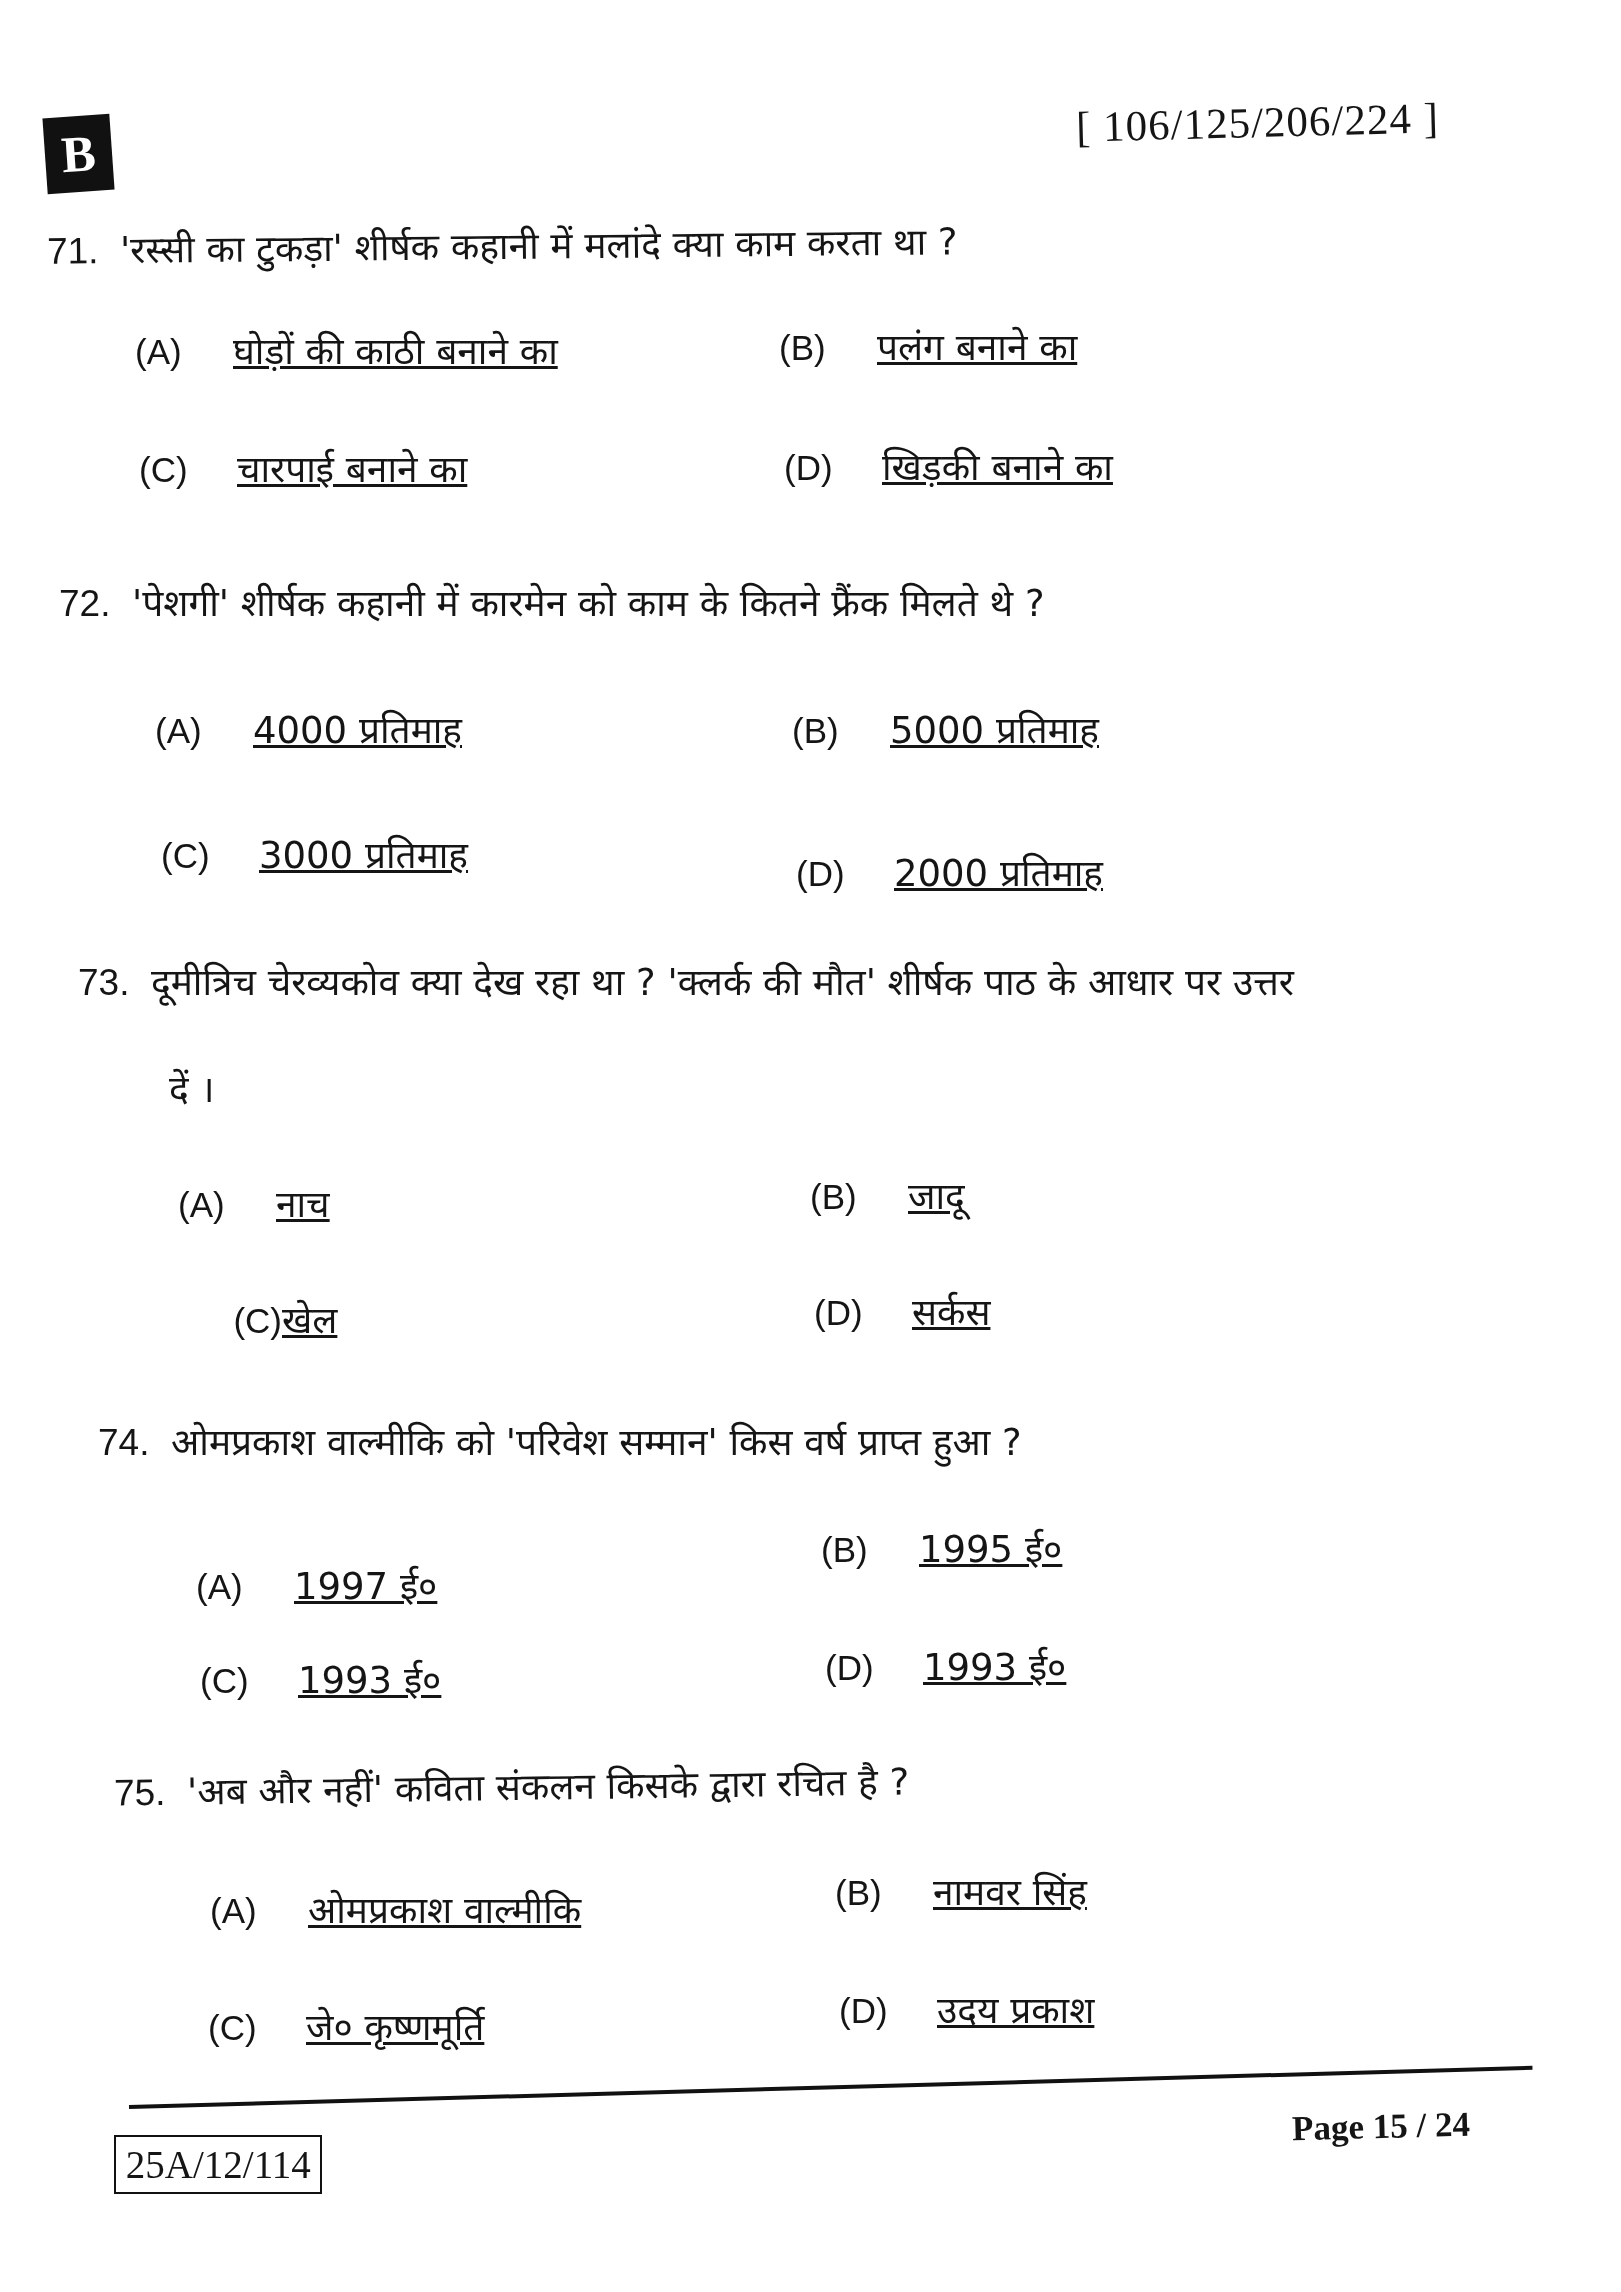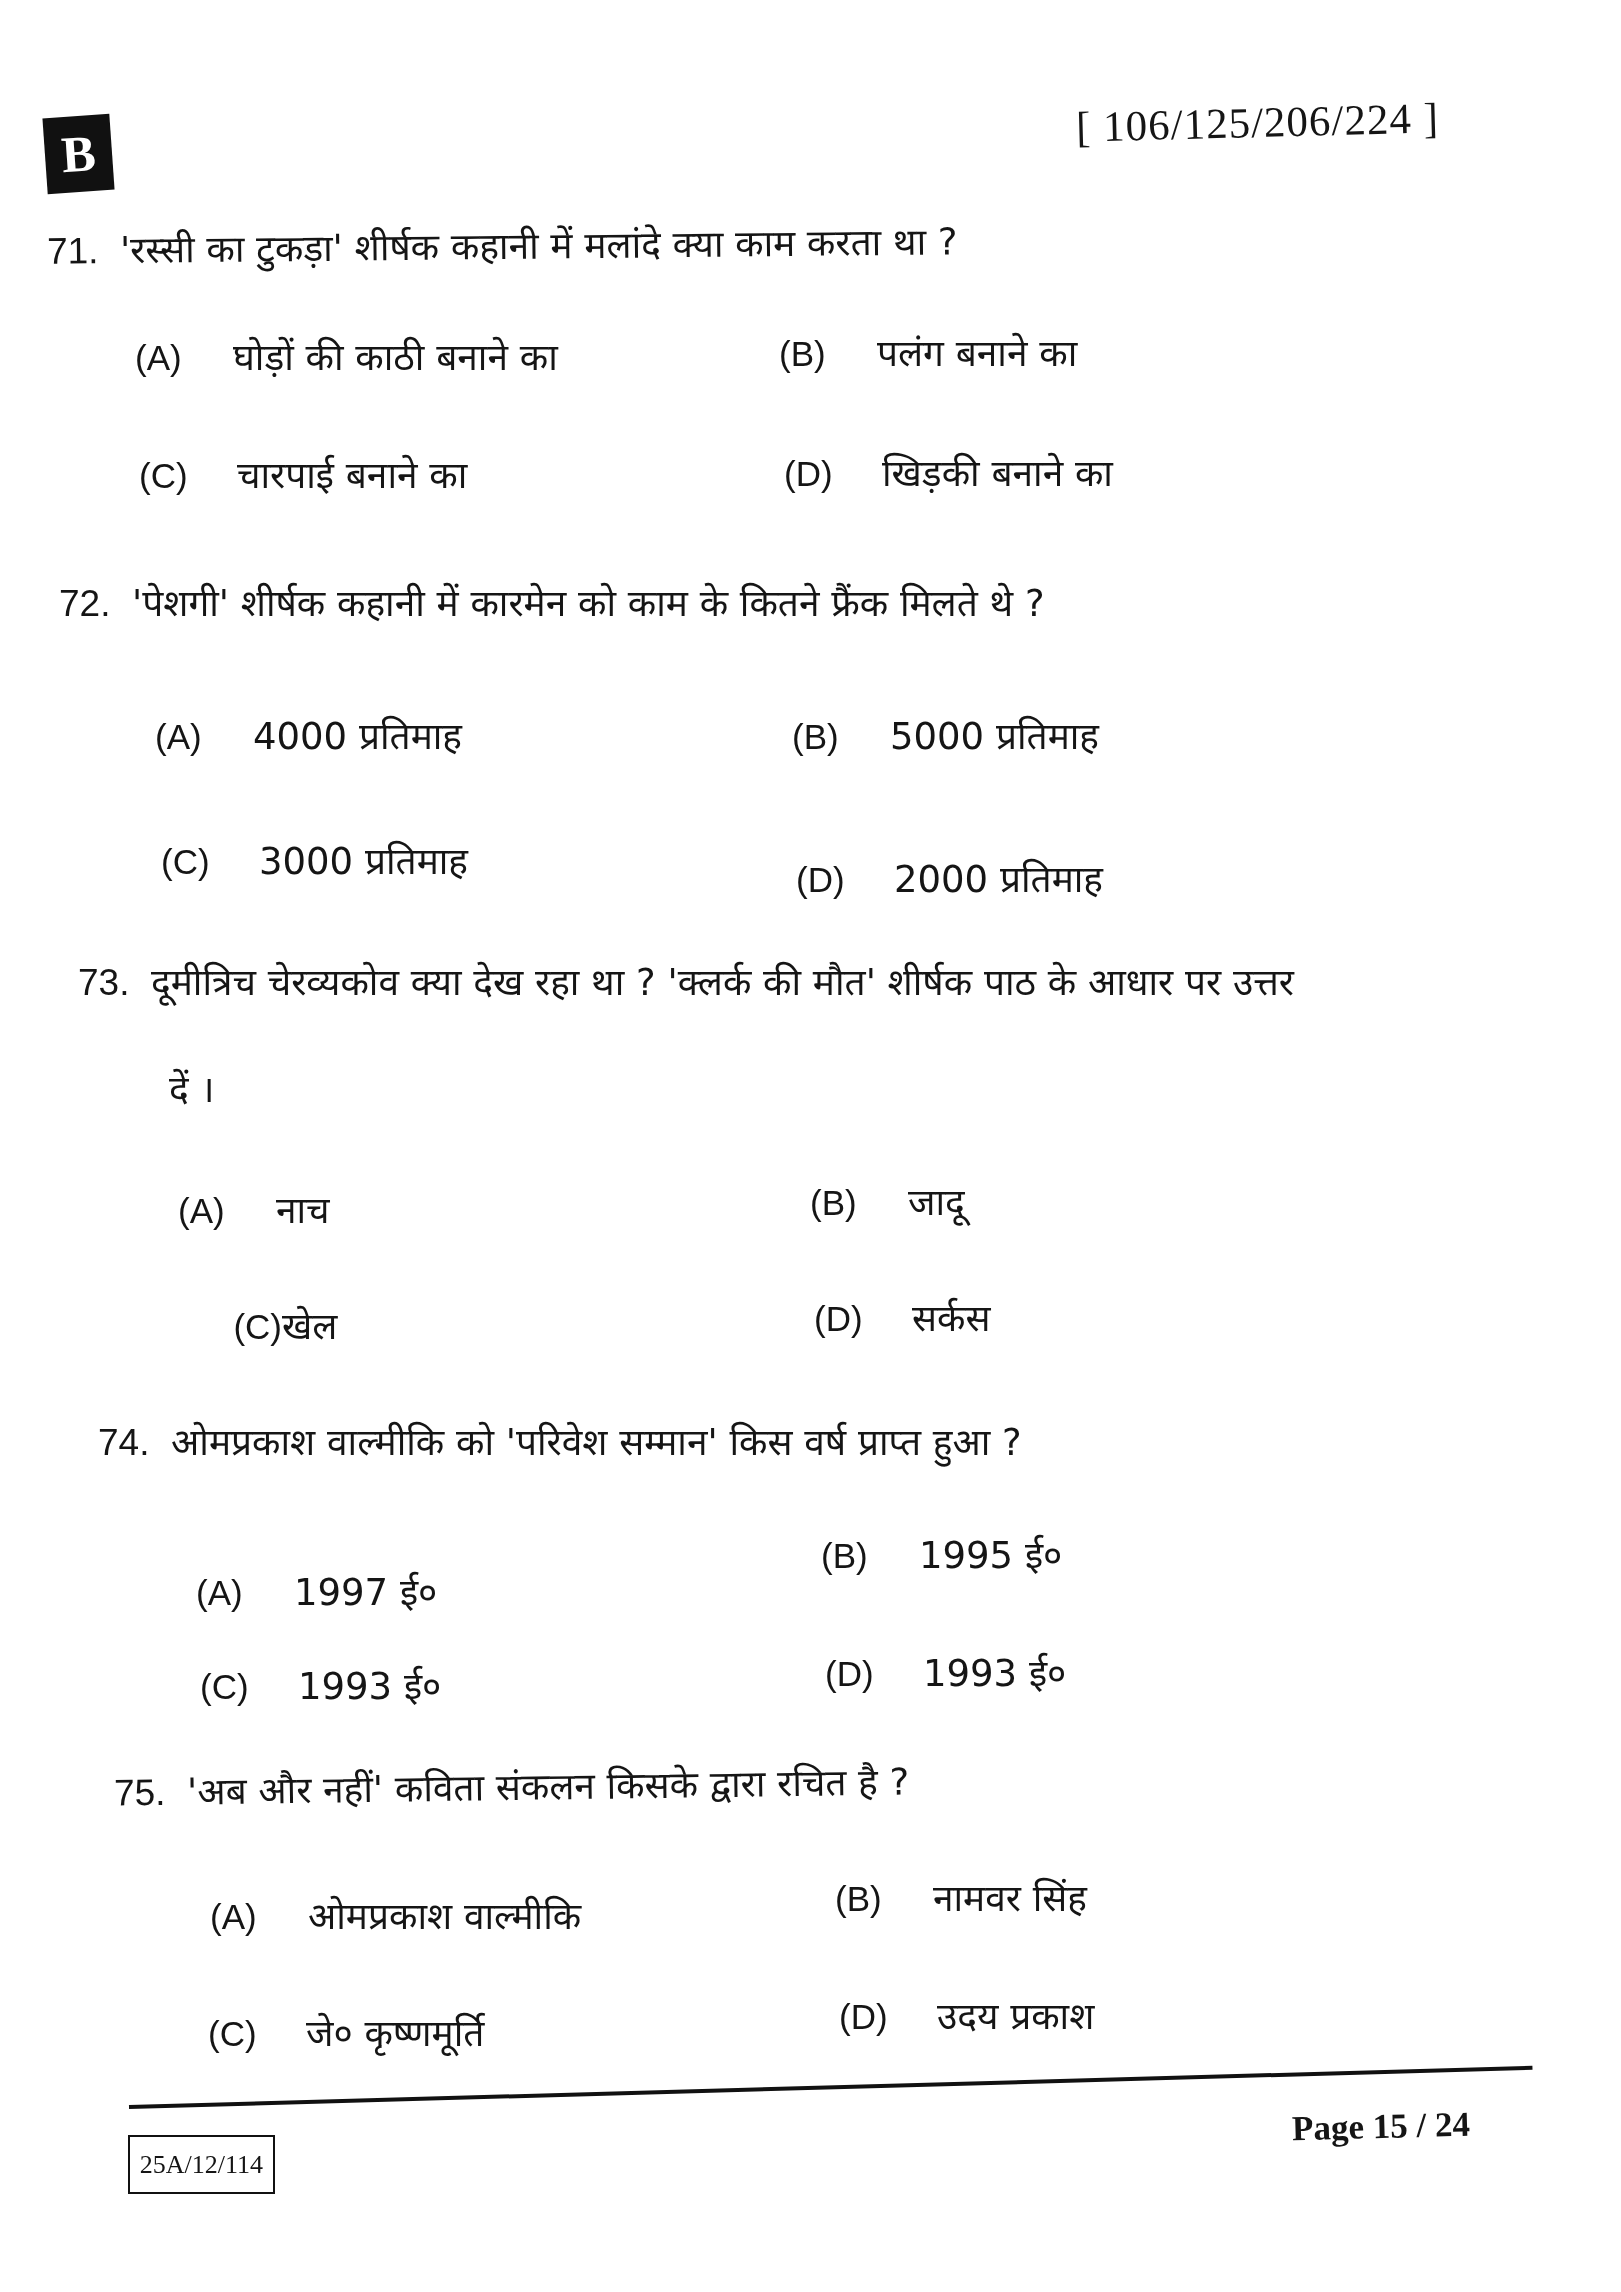--- a/index.html
+++ b/index.html
@@ -7,26 +7,26 @@
          font-family:"DejaVu Sans", sans-serif; color:#151515; }
   .abs { position:absolute; white-space:nowrap; }
   .badge { left:45px; top:116px; width:67px; height:76px; background:#111;
            color:#fff; font-family:"Liberation Serif", serif; font-weight:bold;
            font-size:51px; line-height:76px; text-align:center;
            transform:rotate(-4deg); }
   .code { left:1076px; top:98px; font-family:"Liberation Serif", serif;
           font-size:43px; transform:rotate(-1.5deg); letter-spacing:1px; }
   .q { font-size:37px; line-height:47px; }
   .qnum { font-family:"Liberation Sans", sans-serif; font-size:37px; margin-right:21.6px; }
-  .opt { font-size:37px; line-height:54px; }
+  .opt { font-size:37px; line-height:42px;text-decoration:underline; }
   .olbl { font-family:"Liberation Sans", sans-serif; font-size:35px; display:inline-block; width:98px; }
   .footer-line { left:129px; top:2105px; width:1404px; height:3.9px; background:#111;
                  transform:rotate(-1.6deg); transform-origin:left center; }
-  .paper-code { left:128px; top:2135px; border:2.9px solid #111; padding:3.9px 9.8px;
-                font-family:"Liberation Serif", serif; font-size:26px; line-height:47px; }
+  .paper-code { left:114px; top:2135px; border:2.9px solid #111; padding:3.9px 9.8px;
+                font-family:"Liberation Serif", serif; font-size:39px; line-height:47px; }
   .page-no { left:1292px; top:2107px; font-family:"Liberation Serif", serif;
              font-weight:bold; font-size:35px; transform:rotate(-1.5deg); }
 </style>
 </head>
 <body>
 
 <div class="abs badge">B</div>
 <div class="abs code">[ 106/125/206/224 ]</div>
 
 <div class="abs q" style="left:47px; top:223px; transform:rotate(-0.6deg);">

